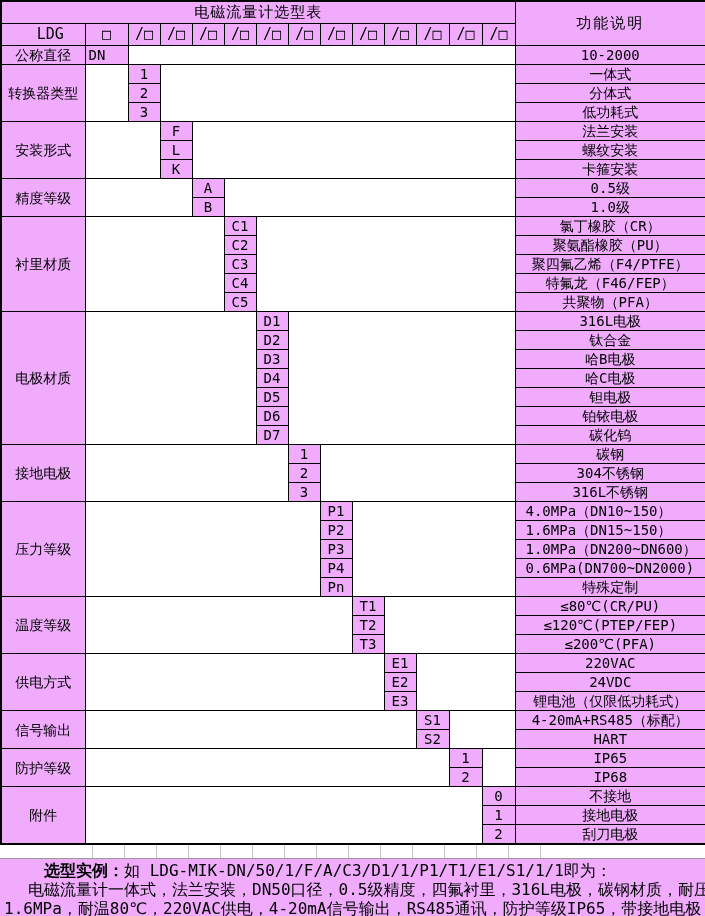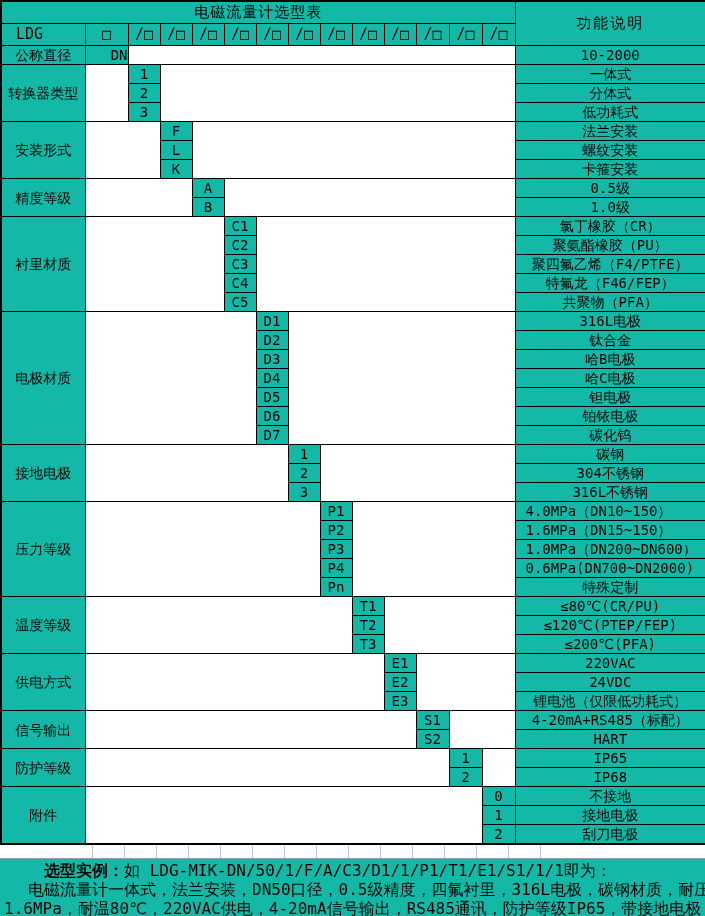--- a/index.html
+++ b/index.html
@@ -1,40 +1,40 @@
 <!DOCTYPE html>
 <html><head>
 <meta charset="utf-8">
 <style>
   html,body{margin:0;padding:0;}
   body{
     width:705px;height:916px;background:#ffffff;color:#000000;
     font-family:"DejaVu Sans Mono","DejaVu Sans","Liberation Mono",monospace;
     overflow:hidden;
   }
-  .sheet{width:705px;height:916px;position:relative;background:#14b8a6;}
+  .sheet{width:705px;height:916px;position:relative;background:#f0abfc;}
 
   table.sel{
     border-collapse:collapse;table-layout:fixed;width:705px;
     border:2px solid #000000;
   }
   table.sel td{
     border:1px solid #000000;
     padding:0;margin:0;overflow:hidden;white-space:nowrap;
     text-align:center;vertical-align:middle;
     font-size:14px;line-height:1;
   }
   tr.t td{height:21px;font-size:15px;}
   tr.r td{height:18px;}
   td.title-cell{font-size:15px;letter-spacing:1px;}
   td.func-cell{font-size:15px;letter-spacing:2px;}
   td.label{font-size:14px;letter-spacing:0px;}
-  td.label.ldg{text-align:left;padding-left:14px;}
+  td.label.ldg{text-align:center;padding-left:14px;}
   td.code{font-size:14px;}
-  td.code.left{text-align:right;padding-left:3px;}
+  td.code.left{text-align:left;padding-left:3px;}
   td.box{font-size:14px;}
   td.desc{font-size:14px;}
   td.desc.left{text-align:left;padding-left:10px;}
   td.gap{background:#ffffff;}
 
   
   .grid-strip{
     position:relative;height:13px;background:#ffffff;
     border-bottom:1px solid #9a9a9a;
   }

